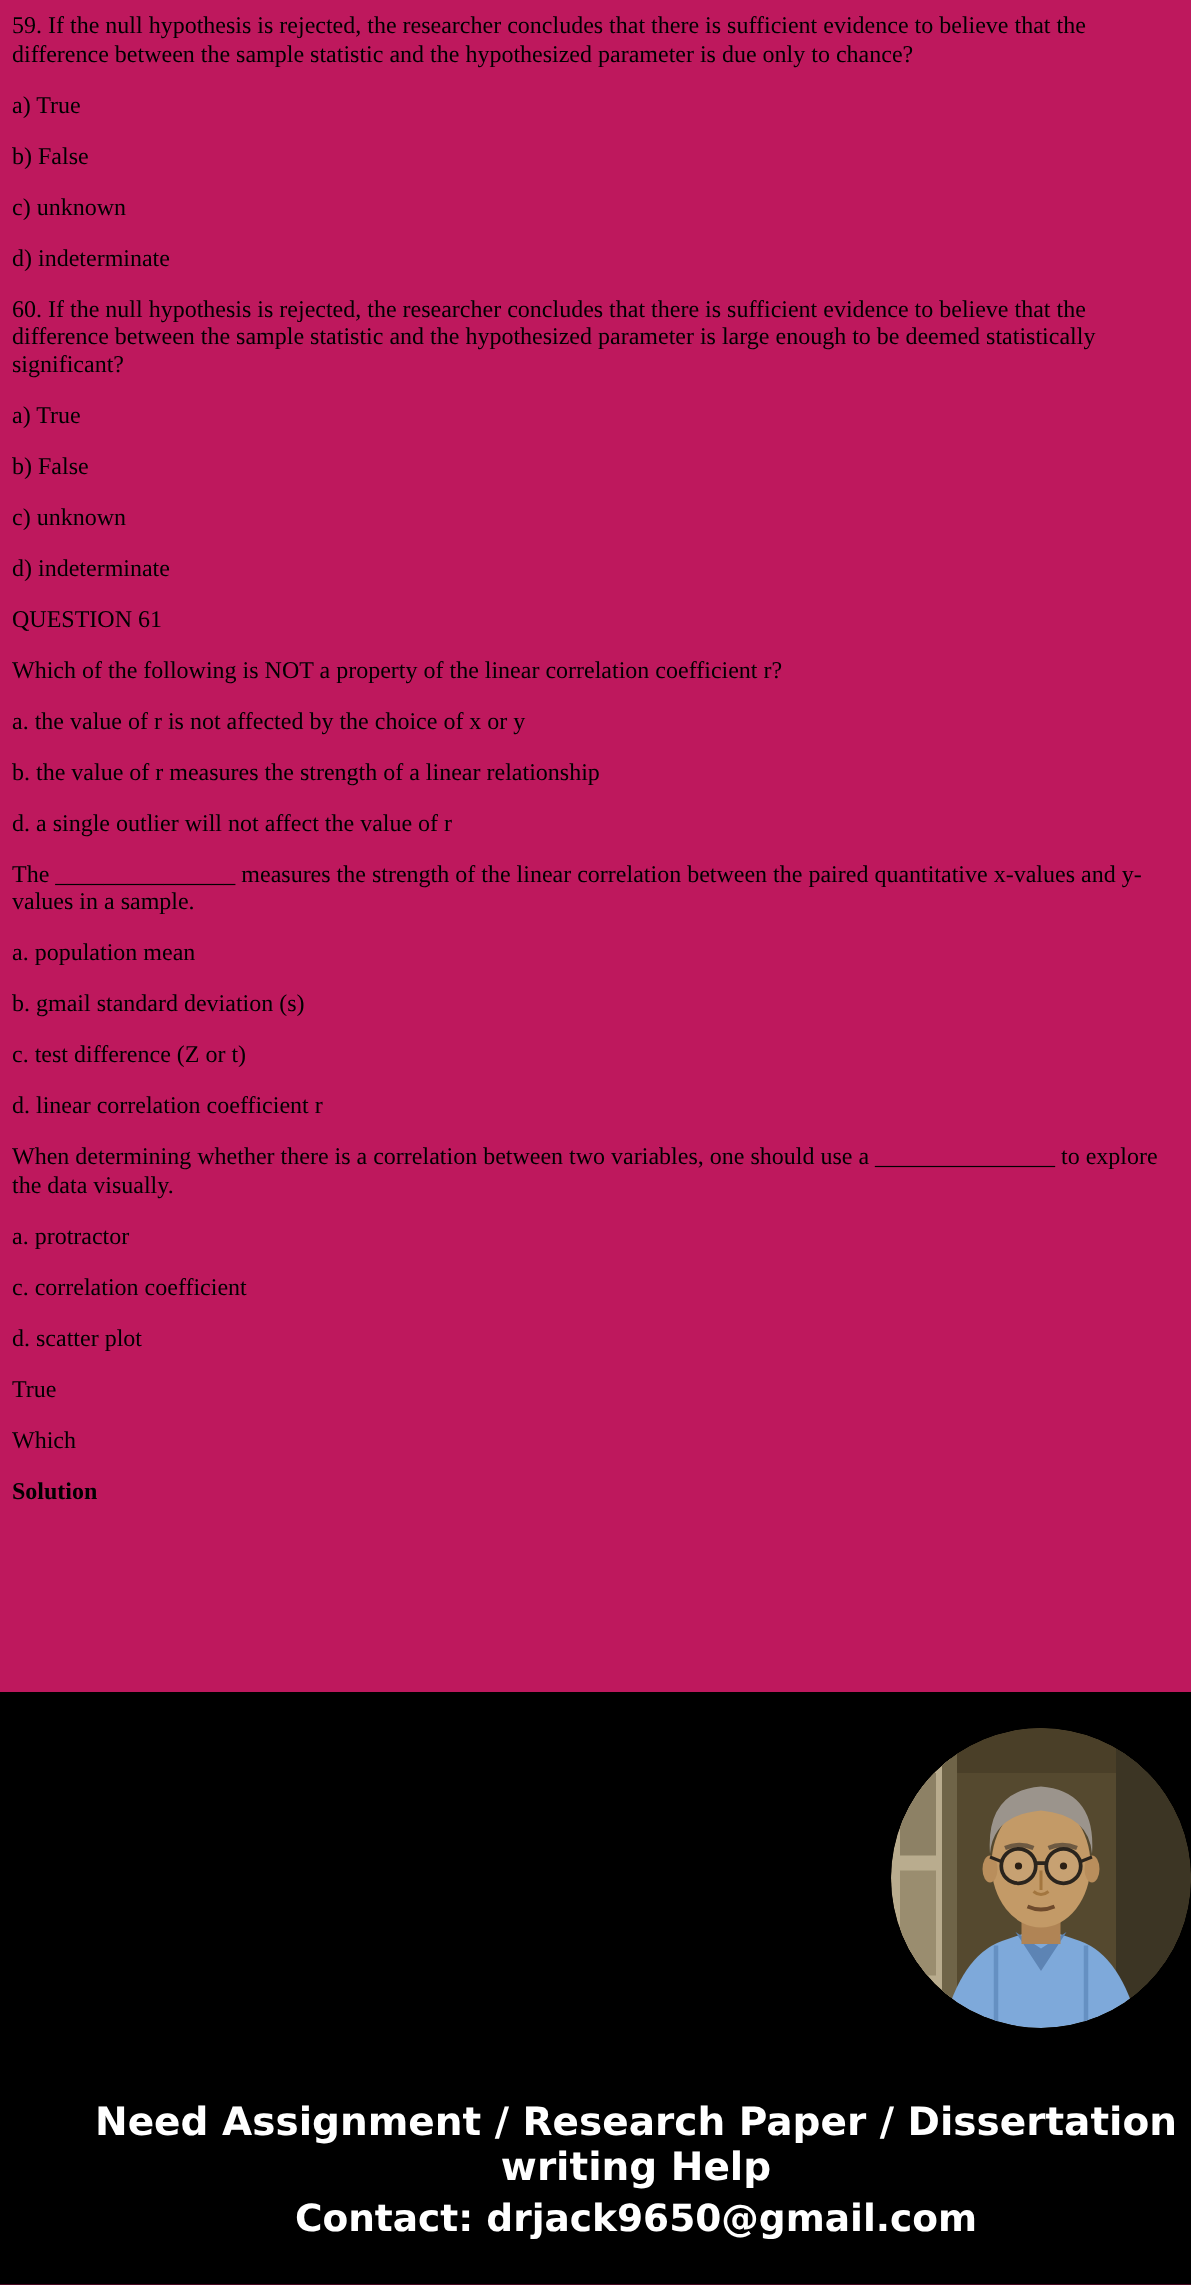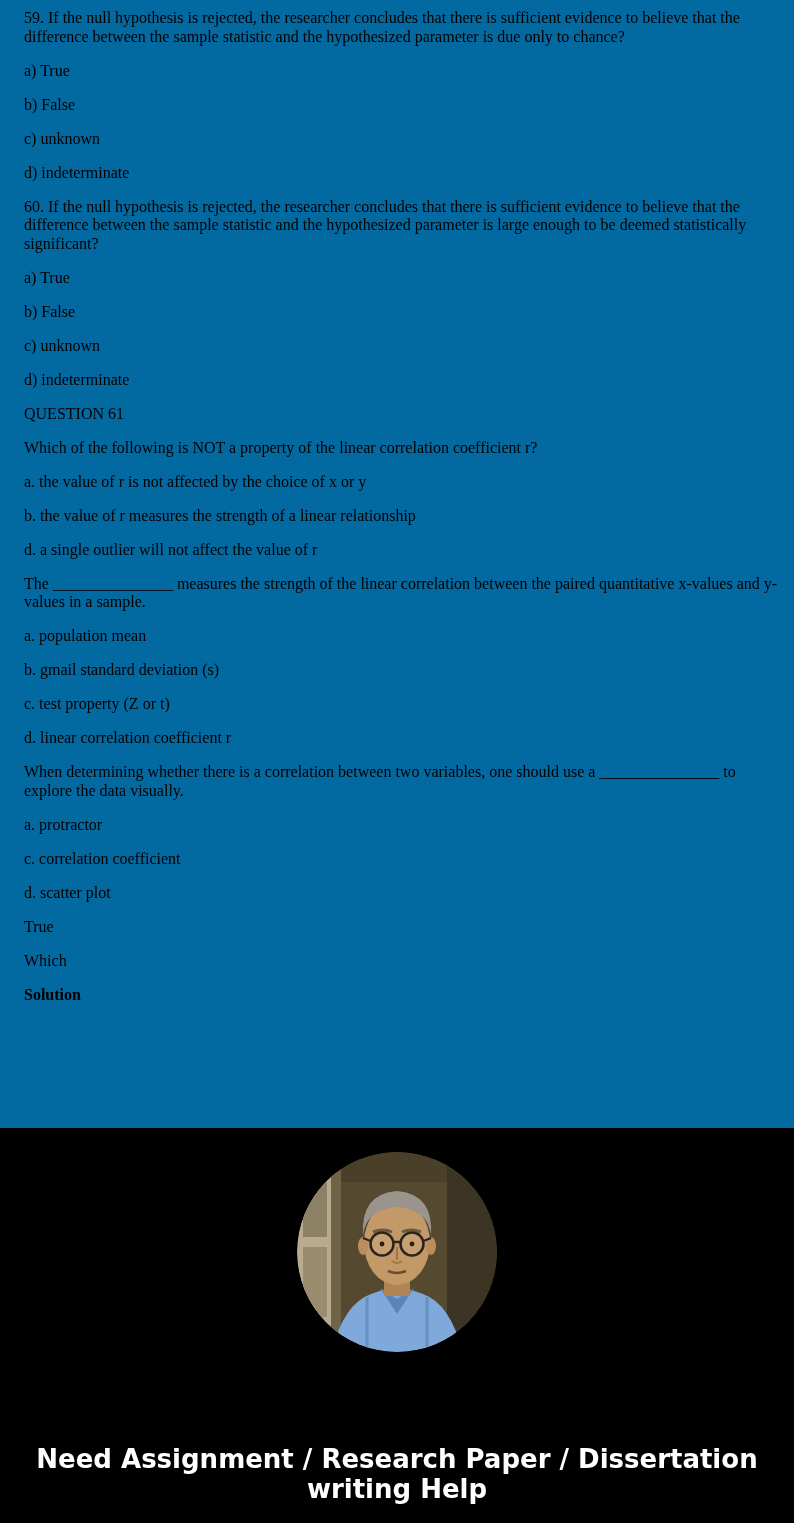--- a/index.html
+++ b/index.html
@@ -5,43 +5,42 @@
   * { box-sizing: border-box; }
   html, body { margin: 0; padding: 0; }
   body {
     width: 794px;
     height: 1523px;
     background: #000000;
     font-family: "Liberation Serif", "DejaVu Serif", serif;
     overflow: hidden;
   }
   .document {
-    background: #0369a1;
+    background: #be185d;
     width: 794px;
     height: 1128px;
-    padding: 9px 8px 0 24px;
+    padding: 9px 8px 0 8px;
     overflow: hidden;
   }
   .document p {
     margin: 0 0 15.5px 0;
     font-size: 16px;
     line-height: 18.5px;
     color: #000000;
   }
   .document p.bold {
     font-weight: bold;
   }
   .footer {
     background: #000000;
     width: 794px;
     height: 395px;
     display: flex;
     flex-direction: column;
-    align-items: center;
-    gap: 44px;
+    align-items: flex-end;
   }
   .avatar {
     margin-top: 24px;
     width: 200px;
     height: 200px;
     border-radius: 50%;
     overflow: hidden;
     flex: 0 0 auto;
   }
   .footer-heading {
@@ -80,21 +79,21 @@
   <p>c) unknown</p>
   <p>d) indeterminate</p>
   <p>QUESTION 61</p>
   <p>Which of the following is NOT a property of the linear correlation coefficient r?</p>
   <p>a. the value of r is not affected by the choice of x or y</p>
   <p>b. the value of r measures the strength of a linear relationship</p>
   <p>d. a single outlier will not affect the value of r</p>
   <p>The _______________ measures the strength of the linear correlation between the paired quantitative x-values and y-values in a sample.</p>
   <p>a. population mean</p>
   <p>b. gmail standard deviation (s)</p>
-  <p>c. test property (Z or t)</p>
+  <p>c. test difference (Z or t)</p>
   <p>d. linear correlation coefficient r</p>
   <p>When determining whether there is a correlation between two variables, one should use a _______________ to explore the data visually.</p>
   <p>a. protractor</p>
   <p>c. correlation coefficient</p>
   <p>d. scatter plot</p>
   <p>True</p>
   <p>Which</p>
   <p class="bold">Solution</p>
 </div>
 

